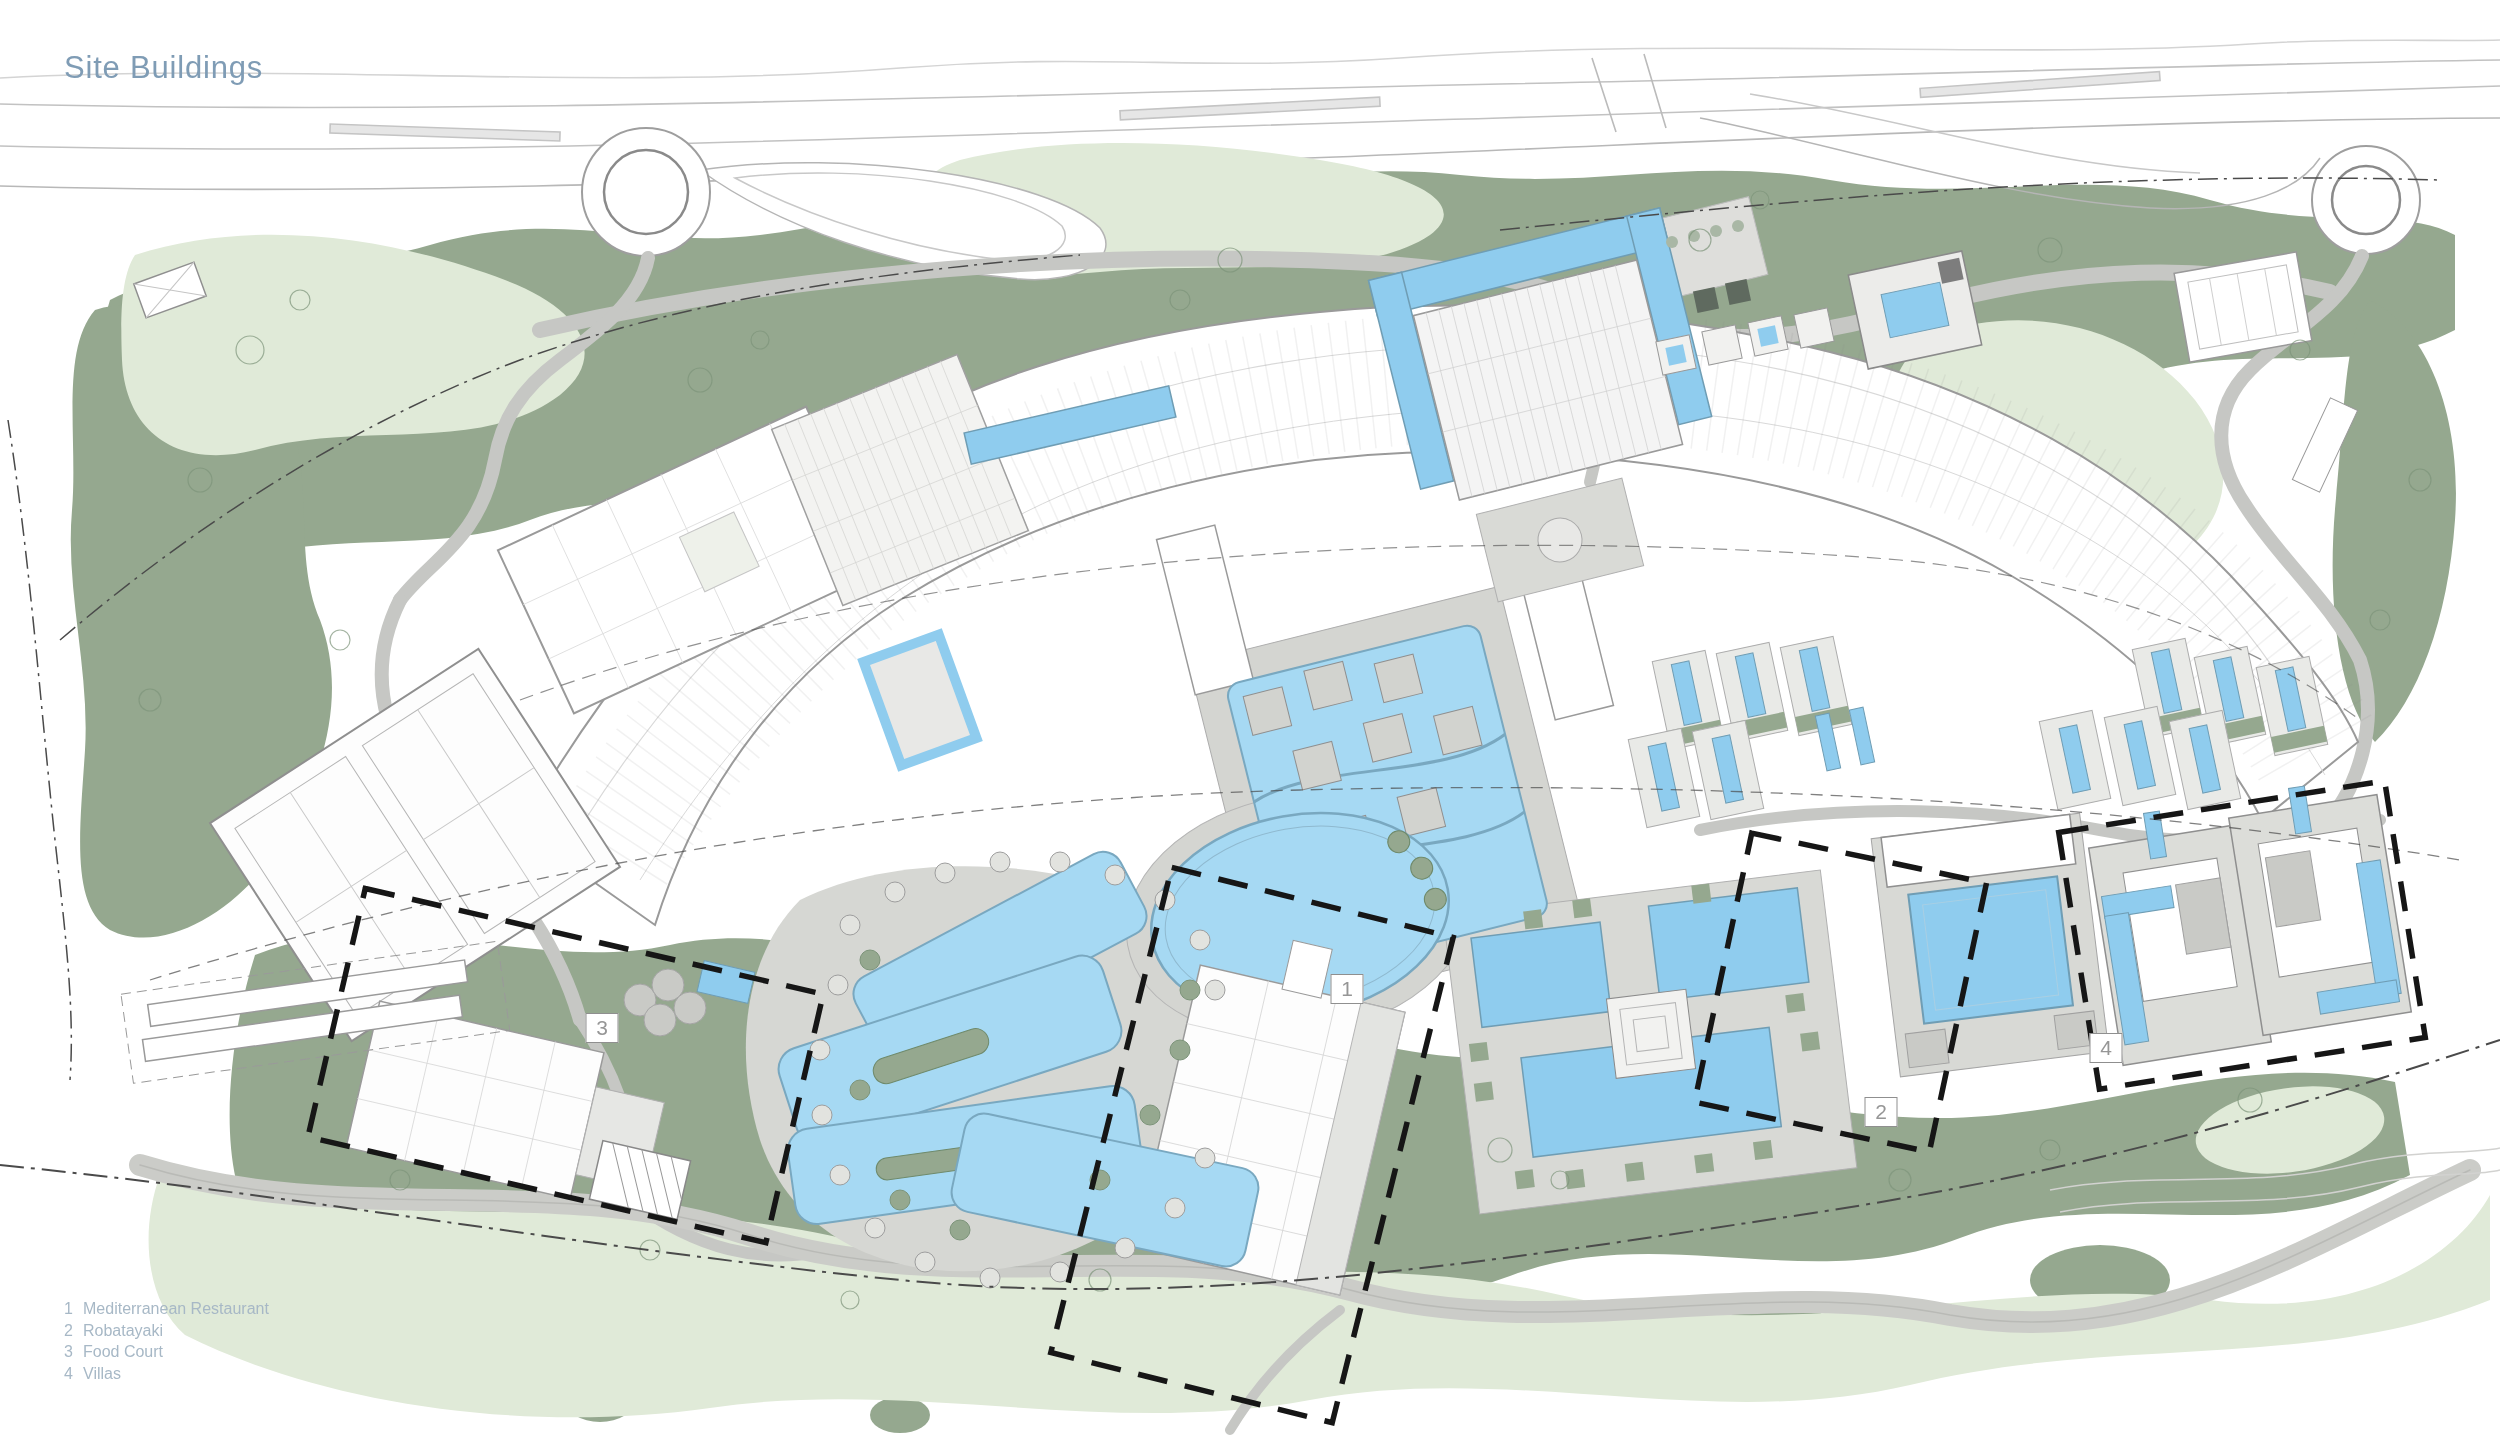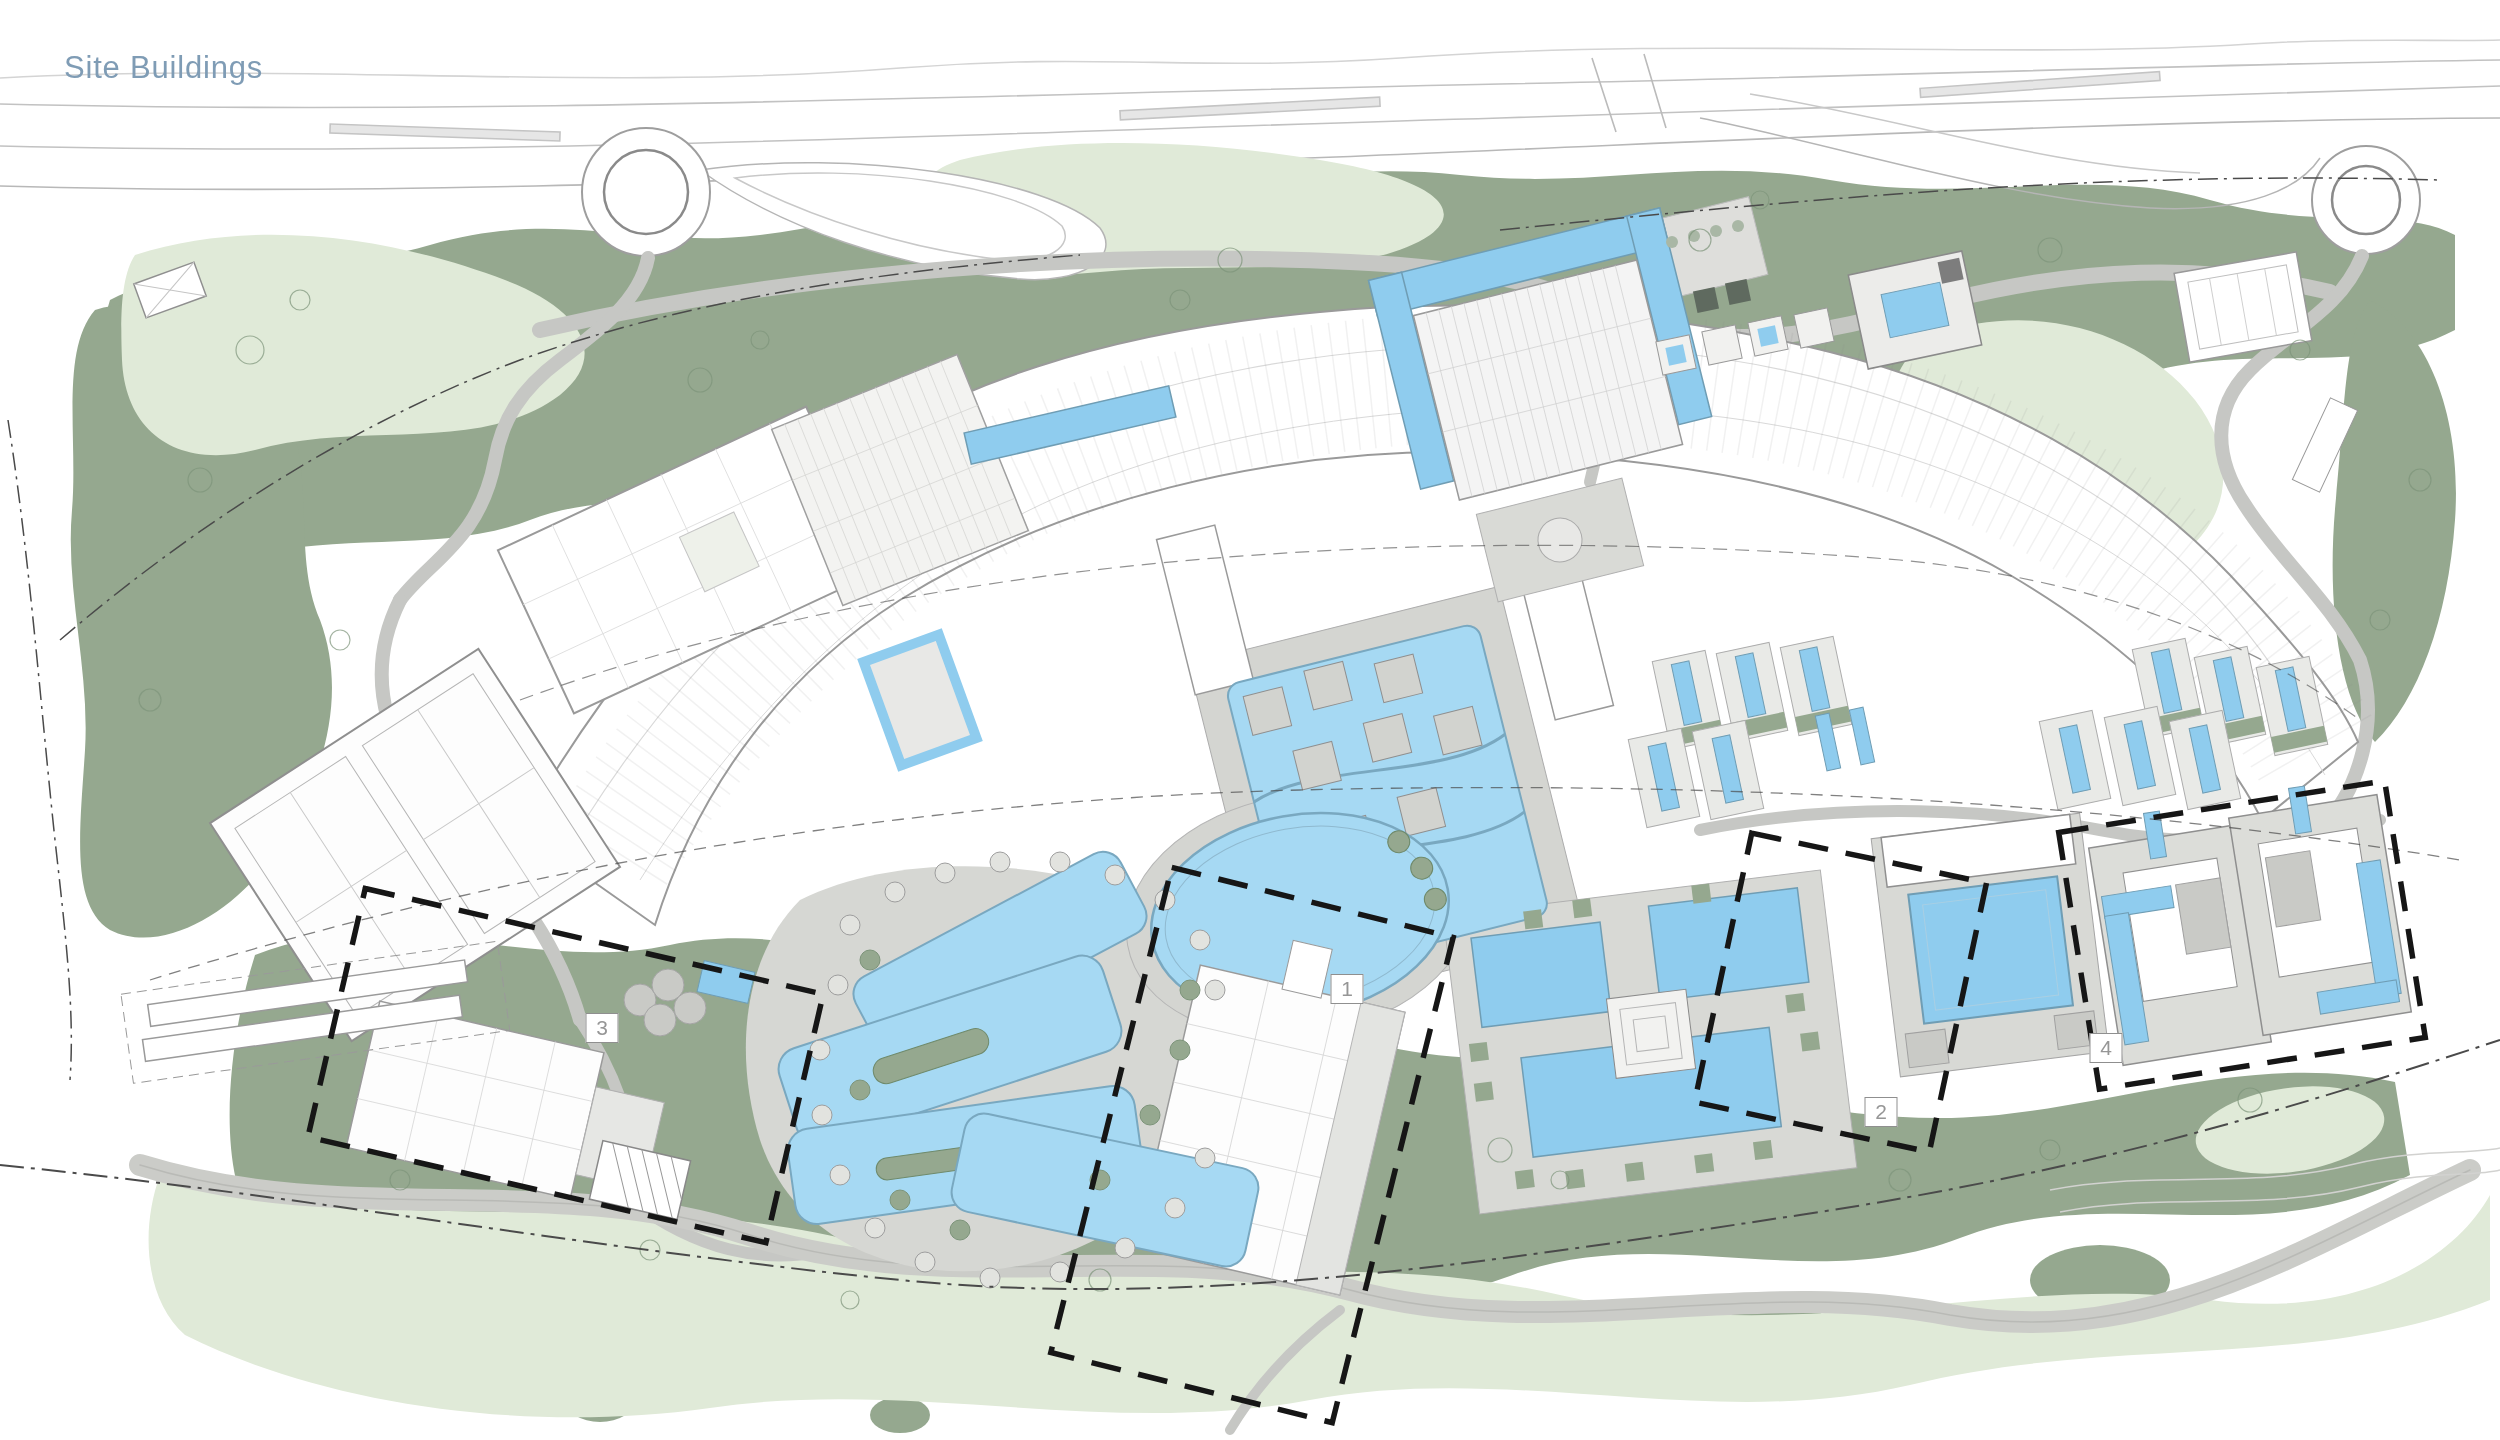--- a/index.html
+++ b/index.html
@@ -485,14 +485,28 @@
   <div class="marker m2">
       <span>2</span>
     </div>
   <div class="marker m3">
       <span>3</span>
     </div>
   <div class="marker m4">
       <span>4</span>
     </div>
 
+  <div class="legend">
+    <div class="legend-row">
+      <span class="num">1</span><span class="name">Mediterranean Restaurant</span>
+    </div>
+    <div class="legend-row">
+      <span class="num">2</span><span class="name">Robatayaki</span>
+    </div>
+    <div class="legend-row">
+      <span class="num">3</span><span class="name">Food Court</span>
+    </div>
+    <div class="legend-row">
+      <span class="num">4</span><span class="name">Villas</span>
+    </div>
+  </div>
 
 </div>
 
 </body></html>

